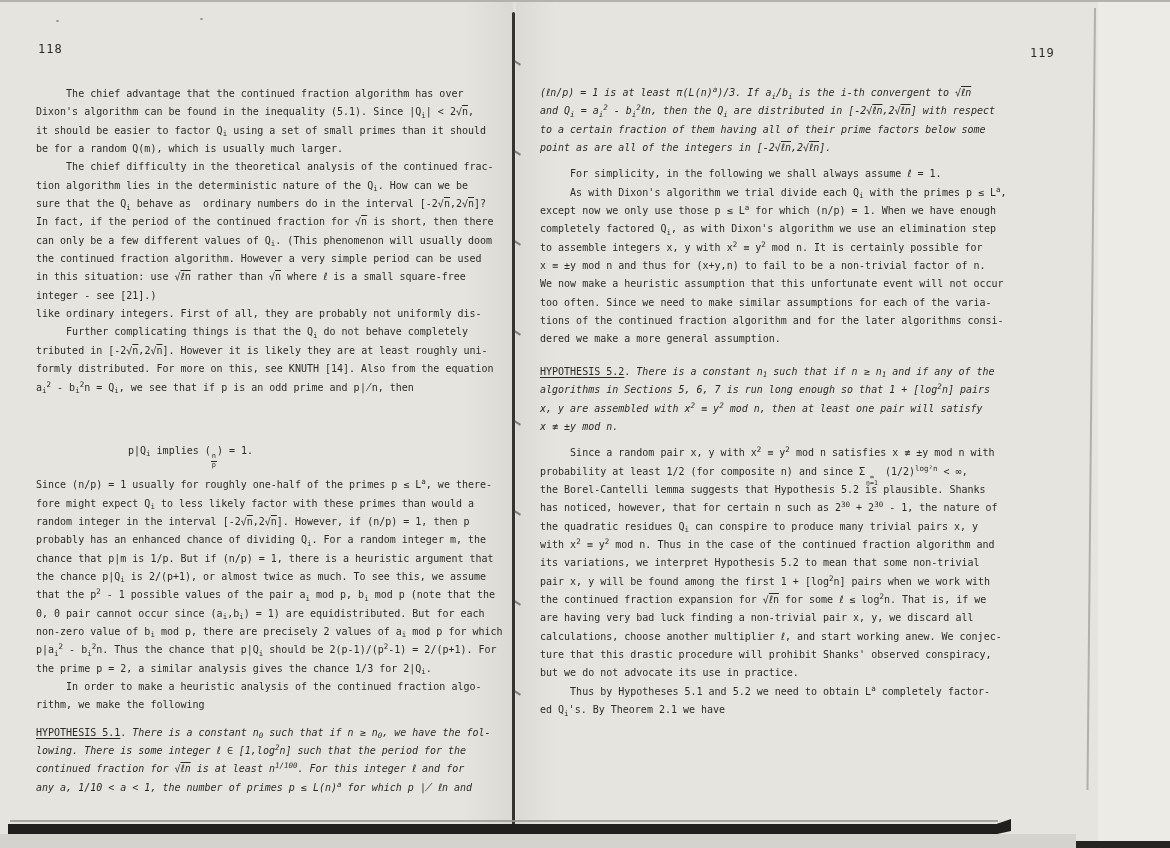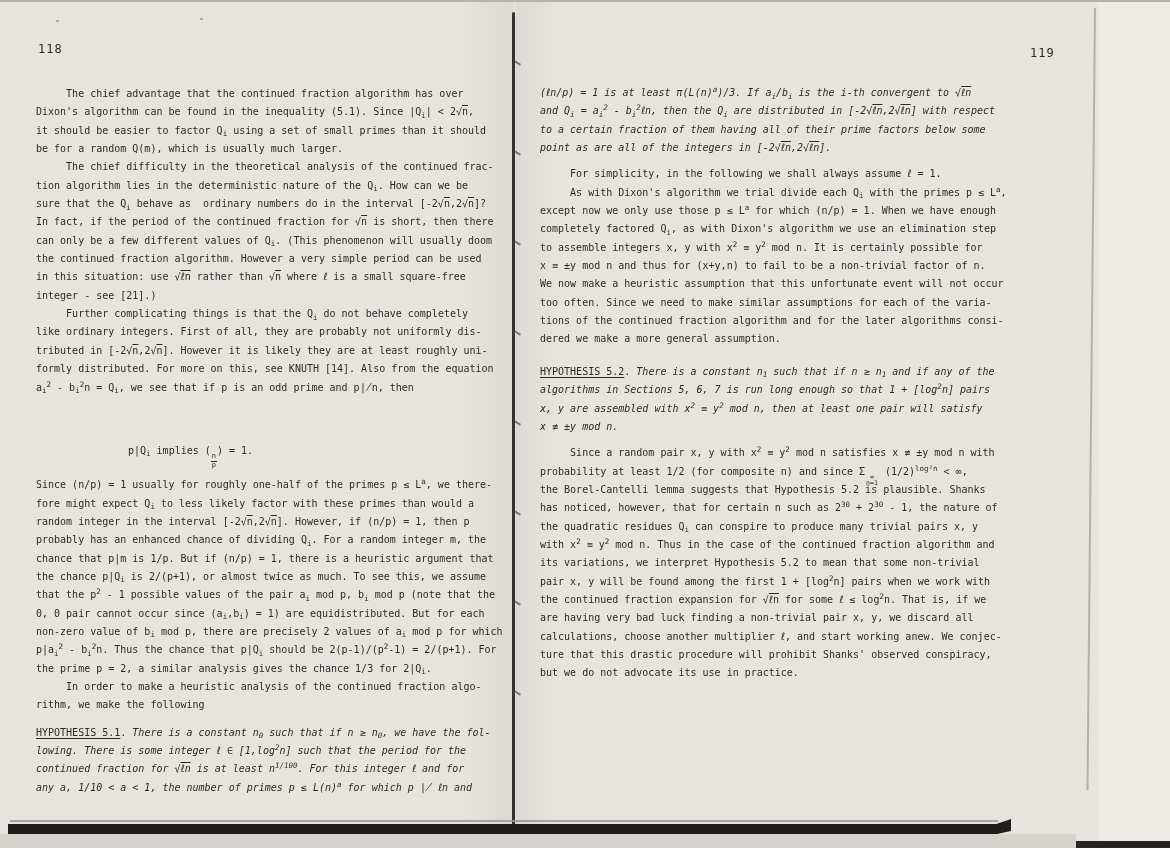--- a/index.html
+++ b/index.html
@@ -87,22 +87,22 @@
       <div class="line">     The chief difficulty in the theoretical analysis of the continued frac-</div>
       <div class="line">tion algorithm lies in the deterministic nature of the Q<sub>i</sub>. How can we be</div>
       <div class="line">sure that the Q<sub>i</sub> behave as  ordinary numbers do in the interval [-2√<span class="ov">n</span>,2√<span class="ov">n</span>]?</div>
       <div class="line">In fact, if the period of the continued fraction for √<span class="ov">n</span> is short, then there</div>
       <div class="line">can only be a few different values of Q<sub>i</sub>. (This phenomenon will usually doom</div>
       <div class="line">the continued fraction algorithm. However a very simple period can be used</div>
       <div class="line">in this situation: use √<span class="ov">ℓn</span> rather than √<span class="ov">n</span> where ℓ is a small square-free</div>
       <div class="line">integer - see [21].)</div>
     </div>
     <div class="block">
+      <div class="line">like ordinary integers. First of all, they are probably not uniformly dis-</div>
       <div class="line">     Further complicating things is that the Q<sub>i</sub> do not behave completely</div>
-      <div class="line">like ordinary integers. First of all, they are probably not uniformly dis-</div>
       <div class="line">tributed in [-2√<span class="ov">n</span>,2√<span class="ov">n</span>]. However it is likely they are at least roughly uni-</div>
       <div class="line">formly distributed. For more on this, see KNUTH [14]. Also from the equation</div>
       <div class="line">a<sub>i</sub><sup>2</sup> - b<sub>i</sub><sup>2</sup>n = Q<sub>i</sub>, we see that if p is an odd prime and p∤n, then</div>
     </div>
     <div style="height: 16px;"></div>
     <div class="block eq">
       <div class="line">p|Q<sub>i</sub> implies (<span class="frac"><span class="fn">n</span><span>p</span></span>) = 1.</div>
     </div>
     <div style="height: 16px;"></div>
     <div class="block">
@@ -168,13 +168,17 @@
       <div class="line">the quadratic residues Q<sub>i</sub> can conspire to produce many trivial pairs x, y</div>
       <div class="line">with x<sup>2</sup> ≡ y<sup>2</sup> mod n. Thus in the case of the continued fraction algorithm and</div>
       <div class="line">its variations, we interpret Hypothesis 5.2 to mean that some non-trivial</div>
       <div class="line">pair x, y will be found among the first 1 + [log<sup>2</sup>n] pairs when we work with</div>
       <div class="line">the continued fraction expansion for √<span class="ov">ℓn</span> for some ℓ ≤ log<sup>2</sup>n. That is, if we</div>
       <div class="line">are having very bad luck finding a non-trivial pair x, y, we discard all</div>
       <div class="line">calculations, choose another multiplier ℓ, and start working anew. We conjec-</div>
       <div class="line">ture that this drastic procedure will prohibit Shanks' observed conspiracy,</div>
       <div class="line">but we do not advocate its use in practice.</div>
     </div>
+    <div class="block">
+      <div class="line">     Thus by Hypotheses 5.1 and 5.2 we need to obtain L<sup>a</sup> completely factor-</div>
+      <div class="line">ed Q<sub>i</sub>'s. By Theorem 2.1 we have</div>
+    </div>
   </div>
 
 </body></html>

